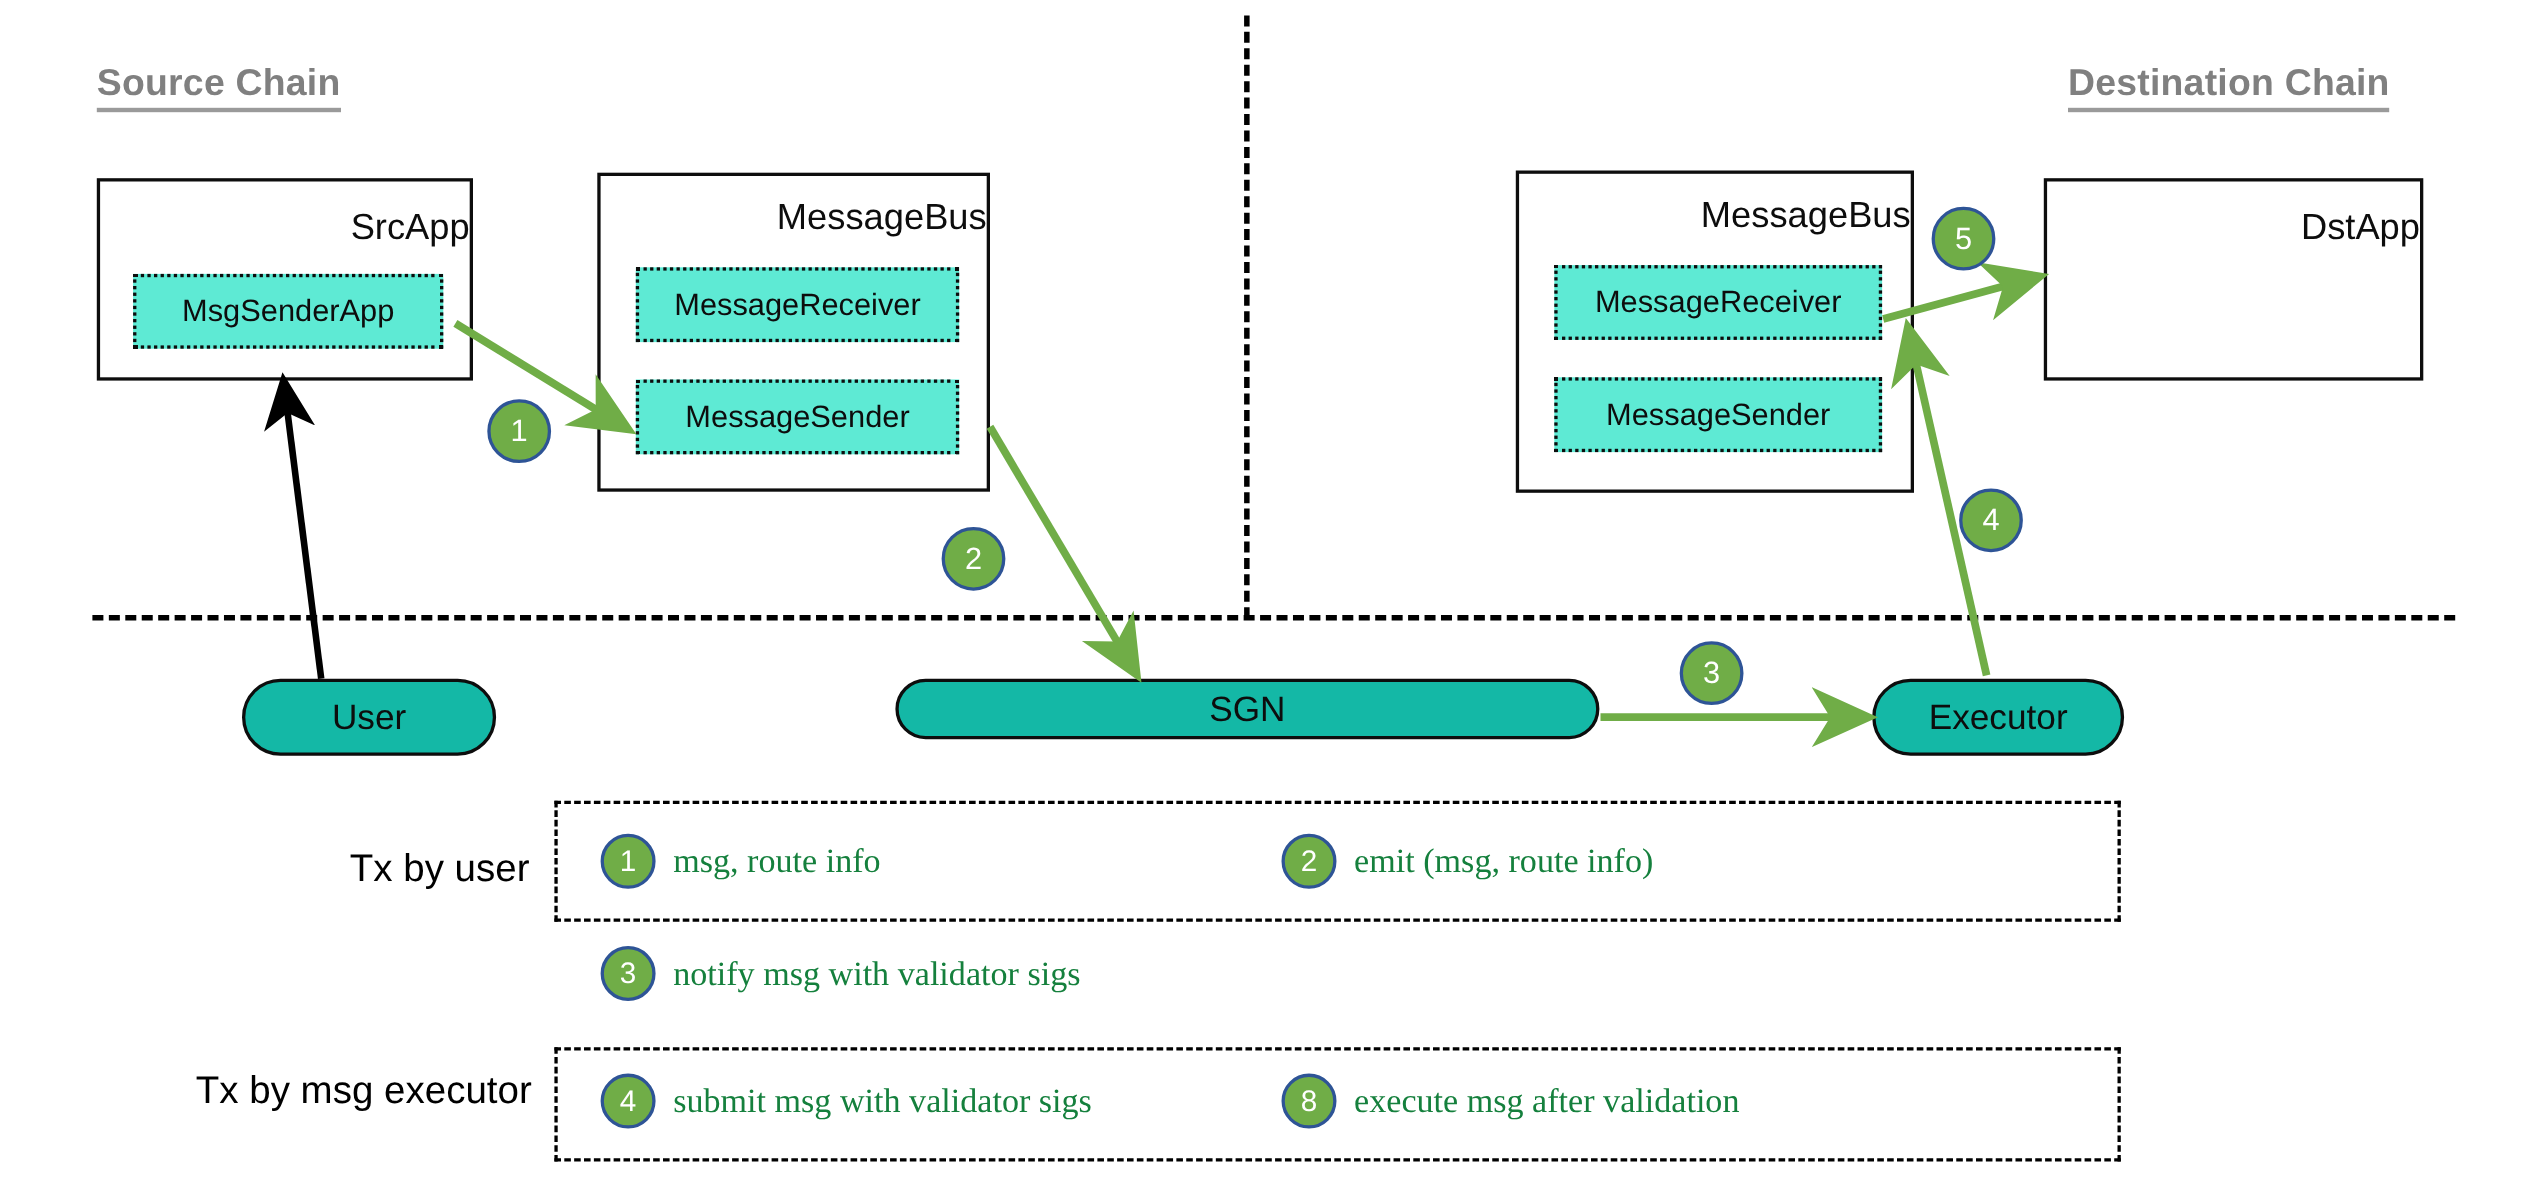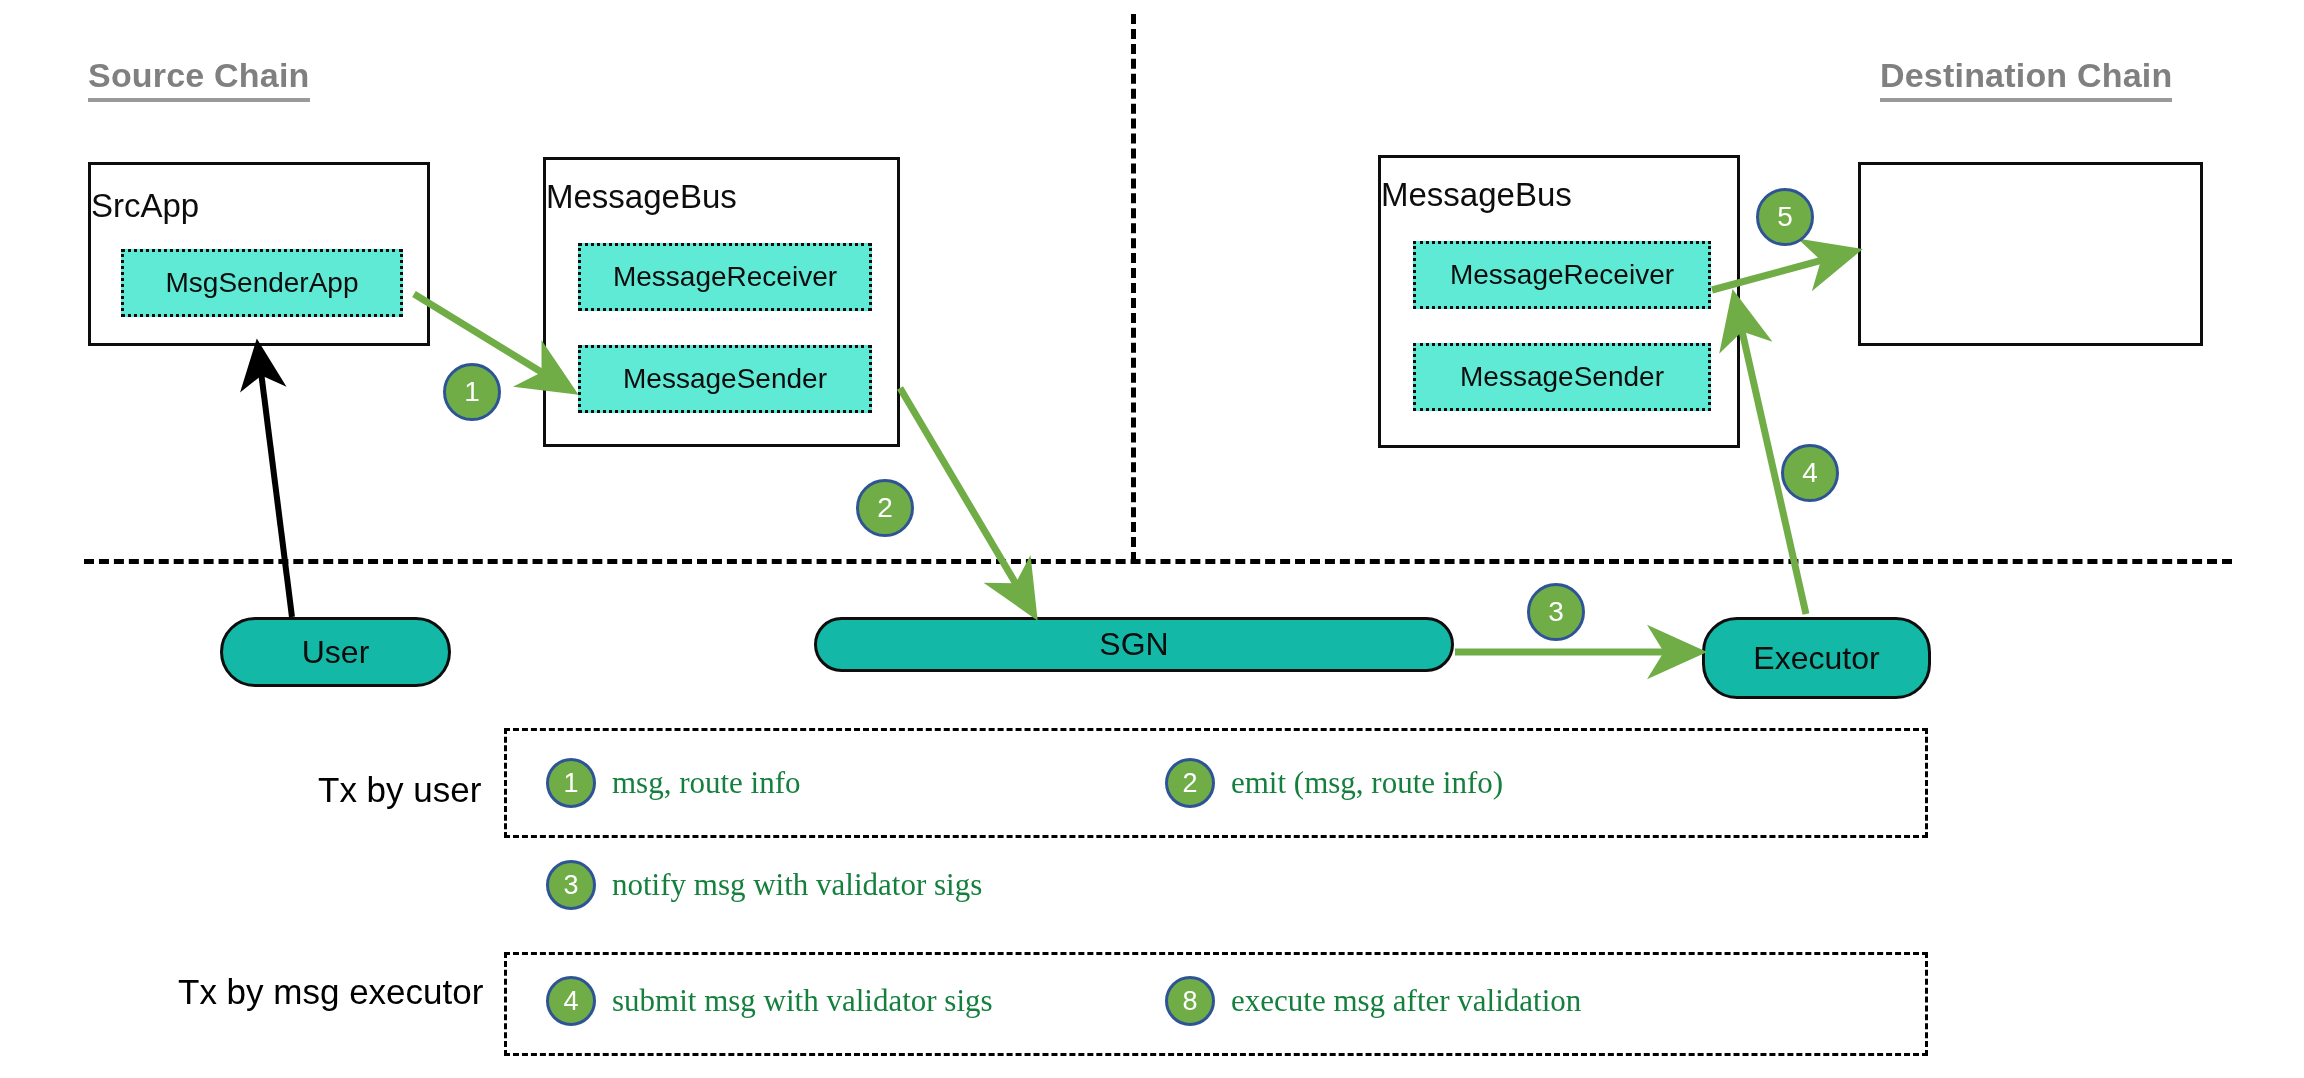--- a/index.html
+++ b/index.html
@@ -34,21 +34,21 @@
 
   
   .node-box {
     border: 3px solid #0d0d0d;
     background: #ffffff;
     box-sizing: border-box;
   }
   .node-title {
     position: absolute;
     left: 0; right: 0;
-    text-align: left;
+    text-align: right;
     font-size: 33px;
     color: #0d0d0d;
     white-space: nowrap;
   }
 
   
   .inner-box {
     position: absolute;
     border: 3px dotted #0d0d0d;
     background: #5eead4;
@@ -184,31 +184,32 @@
     <div class="node-title" style="top:18px;">MessageBus</div>
     <div class="inner-box" style="left:32px; top:83px; width:298px; height:68px;">
       <span class="inner-label">MessageReceiver</span>
     </div>
     <div class="inner-box" style="left:32px; top:185px; width:298px; height:68px;">
       <span class="inner-label">MessageSender</span>
     </div>
   </div>
 
   <div class="abs node-box" style="left:1858px; top:162px; width:345px; height:184px;">
+    <div class="node-title" style="top:22px;">DstApp</div>
   </div>
 
   <div class="abs stadium" style="left:220px; top:617px; width:231px; height:70px; border-radius:35px;">
     <span class="stadium-label">User</span>
   </div>
 
   <div class="abs stadium" style="left:814px; top:617px; width:640px; height:55px; border-radius:35px;">
     <span class="stadium-label">SGN</span>
   </div>
 
-  <div class="abs stadium" style="left:1702px; top:617px; width:229px; height:82px; border-radius:35px;">
+  <div class="abs stadium" style="left:1702px; top:617px; width:229px; height:70px; border-radius:35px;">
     <span class="stadium-label">Executor</span>
   </div>
 
   <svg class="overlay" viewBox="0 0 2304 1078">
     <defs>
       <marker id="gArrow" markerWidth="9" markerHeight="9" refX="7" refY="4.5" orient="auto" markerUnits="strokeWidth">
         <path d="M0,0.6 L8.6,4.5 L0,8.4 L2.4,4.5 Z" fill="#70ad47"></path>
       </marker>
       <marker id="kArrow" markerWidth="9" markerHeight="9" refX="7" refY="4.5" orient="auto" markerUnits="strokeWidth">
         <path d="M0,0.6 L8.6,4.5 L0,8.4 L2.4,4.5 Z" fill="#000000"></path>

